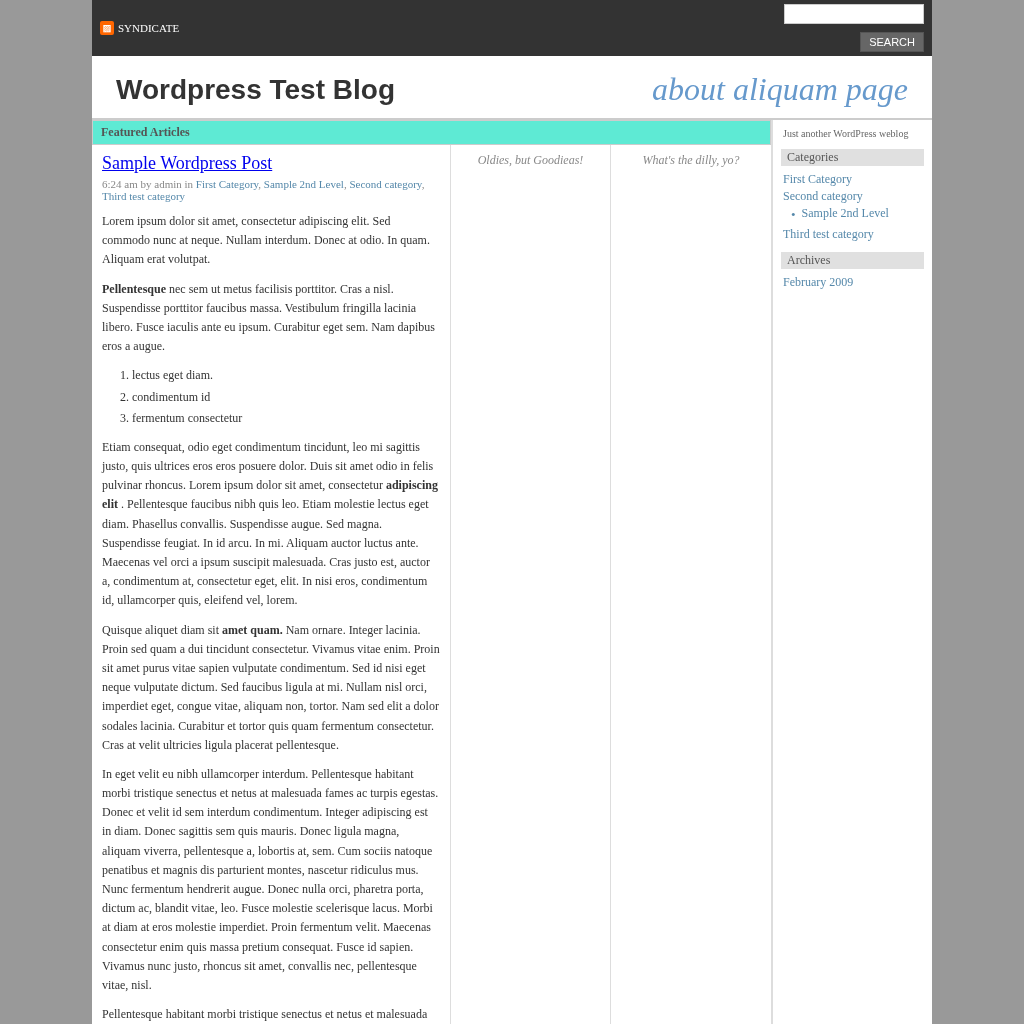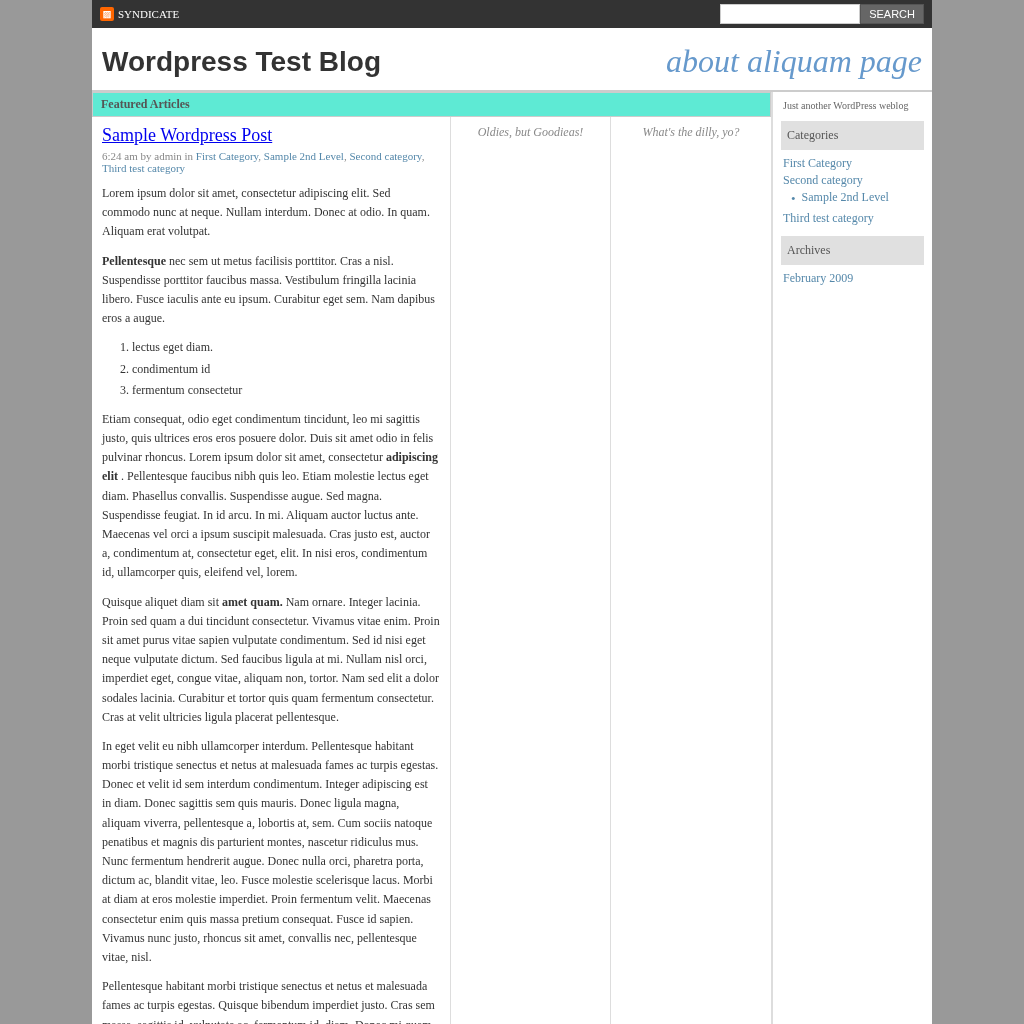--- a/index.html
+++ b/index.html
@@ -27,41 +27,41 @@
       display: inline-block;
       width: 14px; height: 14px;
       background: #f60;
       border-radius: 2px;
       color: #fff;
       font-size: 9px;
       text-align: center;
       line-height: 14px;
       font-weight: bold;
     }
-    #search-form { display: flex; align-items: flex-start; gap: 0; }
+    #search-form { display: flex; align-items: flex-end; gap: 8px; flex-direction: column; }
     #search-input {
       width: 140px;
       height: 20px;
       border: 1px solid #ccc;
       padding: 2px 4px;
       font-size: 12px;
     }
     #search-button {
       background: #666;
       color: #fff;
       border: 1px solid #555;
       padding: 2px 8px;
       font-size: 11px;
       cursor: pointer;
       height: 20px;
     }
 
     
     #header {
-      padding: 15px 10px 10px;
+      padding: 15px 24px 10px;
       display: flex;
       align-items: center;
       justify-content: space-between;
       border-bottom: 2px solid #ccc;
     }
     #site-title {
       font-size: 28px;
       font-weight: bold;
       color: #333;
       font-family: Arial, sans-serif;
@@ -119,21 +119,21 @@
     .post-content { font-size: 12px; line-height: 1.6; color: #333; }
     .post-content p { margin-bottom: 10px; }
     .post-content ol { margin: 0 0 10px 30px; }
     .post-content li { margin-bottom: 2px; }
     .post-content strong { font-weight: bold; }
 
     
     #right-sidebar { width: 160px; padding: 8px; border-left: 1px solid #ddd; }
     .sidebar-section-header {
       background: #e0e0e0;
-      padding: 7px 6px;
+      padding: 1px 6px;
       font-size: 12px;
       color: #555;
       margin-bottom: 6px;
     }
     .sidebar-tagline { font-size: 10px; color: #666; margin-bottom: 10px; padding: 0 2px; }
     .sidebar-link { display: block; color: #5588aa; font-size: 12px; text-decoration: none; margin-bottom: 2px; padding: 0 2px; }
     .sidebar-sublink { display: block; color: #5588aa; font-size: 12px; text-decoration: none; margin-bottom: 2px; padding-left: 20px; }
     .bullet { color: #5588aa; }
 
     

